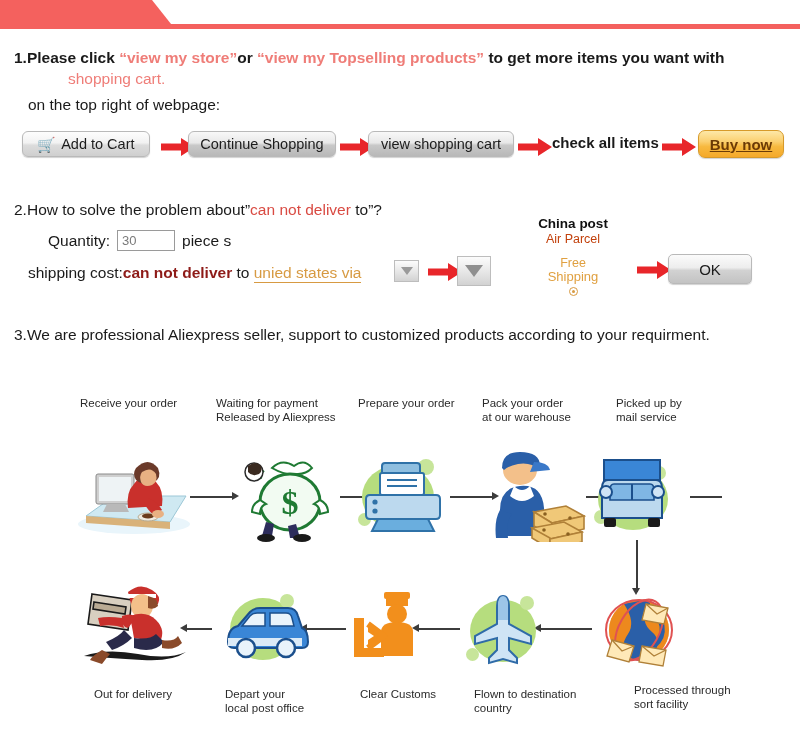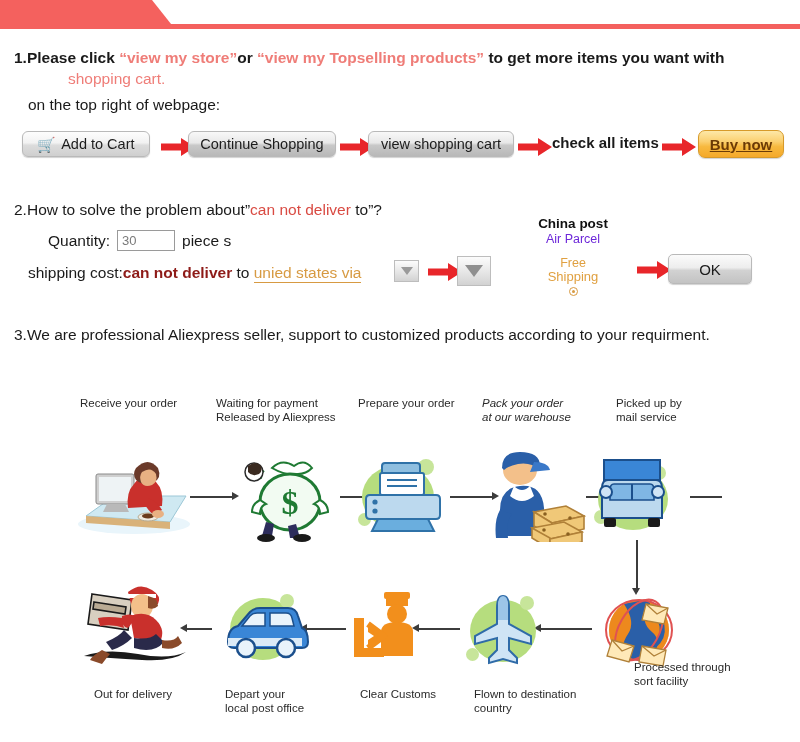--- a/index.html
+++ b/index.html
@@ -209,21 +209,21 @@
       <path d="M0 5.5h20V0l14 9-14 9v-5.5H0z" fill="#e8262a"></path>
     </svg>
 </div>
 
 <div class="ddbtn big" style="left:457px; top:256px;">
   <span class="tri"></span>
 </div>
 
 <div class="blk" style="left:536px; top:216px; text-align:center; width:74px;">
   <div style="font-size:13.5px; font-weight:bold; color:#111;">China post</div>
-  <div style="font-size:12.5px; color:#6d28d9; margin-top:1px;">Air Parcel</div>
+  <div style="font-size:12.5px; color:#c2410c; margin-top:1px;">Air Parcel</div>
 </div>
 <div class="blk" style="left:540px; top:256px; width:66px; text-align:center;">
   <div style="font-size:12.5px; color:#e0a040; line-height:1.15;">Free</div>
   <div style="font-size:13px; color:#e0a040; line-height:1.15;">Shipping</div>
   <div style="display:flex;justify-content:center;margin-top:2px;">
     <span class="free-dot">
         <i></i>
       </span>
   </div>
 </div>
@@ -239,21 +239,21 @@
 </div>
 
 <div class="blk t" style="left:14px; top:325px;">
   <span>3.</span><span>We are professional Aliexpress seller, support to customized products according to your requirment.</span>
 </div>
 
 <div class="flow-label" style="left:80px; top:396px; width:120px;">Receive your order</div>
 <div class="flow-label" style="left:216px; top:396px; width:130px; white-space:pre-line;">Waiting for payment
 Released by Aliexpress</div>
 <div class="flow-label" style="left:358px; top:396px; width:120px;">Prepare your order</div>
-<div class="flow-label" style="left:482px; top:396px; width:118px; white-space:pre-line;font-style:italic;">Pack your order
+<div class="flow-label" style="left:482px; top:396px; width:118px; white-space:pre-line;">Pack your order
 at our warehouse</div>
 <div class="flow-label" style="left:616px; top:396px; width:110px; white-space:pre-line;">Picked up by
 mail service</div>
 
 <div class="node" style="left:74px; top:452px; width:120px; height:85px;">
   <svg width="120" height="85" viewBox="0 0 120 85">
     <ellipse cx="60" cy="72" rx="56" ry="10" fill="#e9f5fb"></ellipse>
     <path d="M12 64 L40 44 L112 44 L96 70 Z" fill="#cfe9f2" stroke="#9cc7d6" stroke-width="1"></path>
     <path d="M12 64 L12 71 L96 77 L96 70 Z" fill="#d9b27a"></path>
     <rect x="22" y="22" width="38" height="30" rx="2" fill="#cfcfcf" stroke="#8b8b8b"></rect>
@@ -439,14 +439,14 @@
     <path d="M46 38 q-14 -2 -24 0 l2 8 q14 -2 24 2z" fill="#c9302c"></path>
   </svg>
 </div>
 
 <div class="flow-label" style="left:94px; top:687px; width:120px;">Out for delivery</div>
 <div class="flow-label" style="left:225px; top:687px; width:120px; white-space:pre-line;">Depart your
 local post office</div>
 <div class="flow-label" style="left:360px; top:687px; width:110px;">Clear Customs</div>
 <div class="flow-label" style="left:474px; top:687px; width:122px; white-space:pre-line;">Flown to destination
 country</div>
-<div class="flow-label" style="left:634px; top:660px; width:122px; white-space:pre-line;">Processed through
+<div class="flow-label" style="left:634px; top:683px; width:122px; white-space:pre-line;">Processed through
 sort facility</div>
 
 </body></html>

